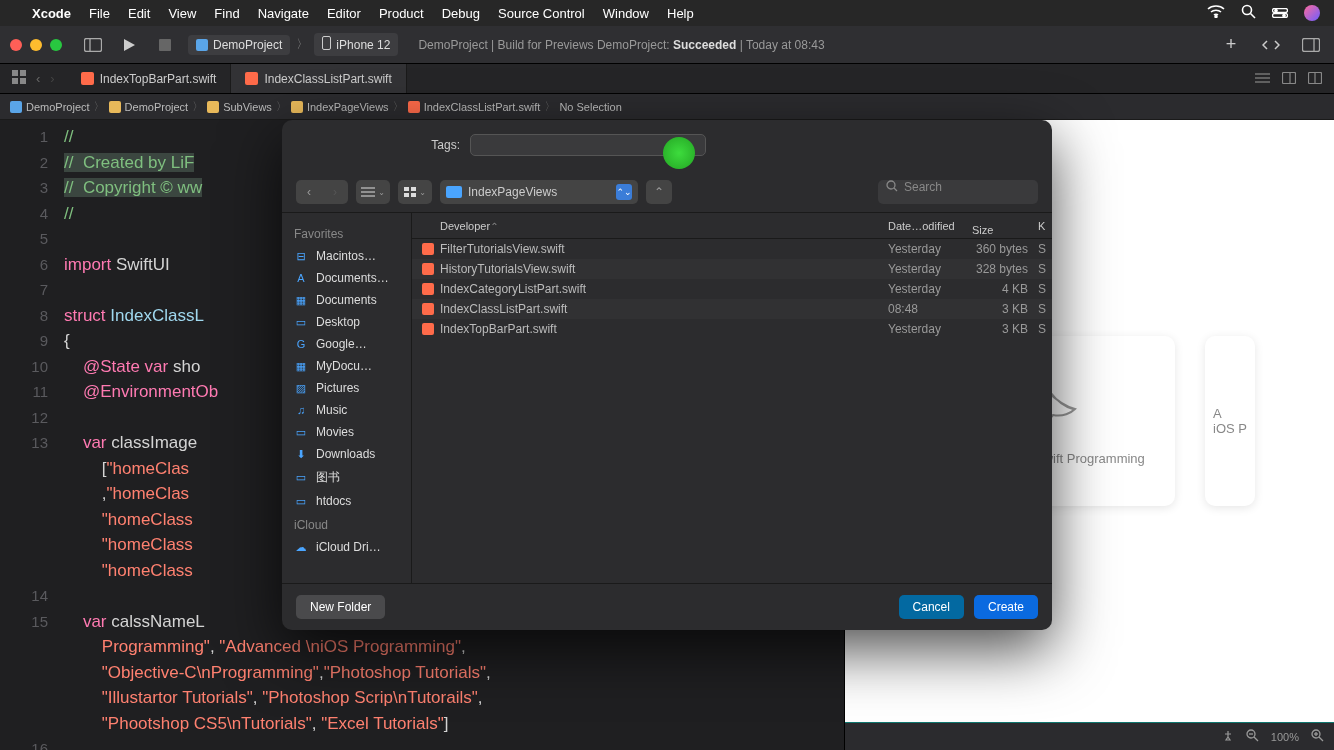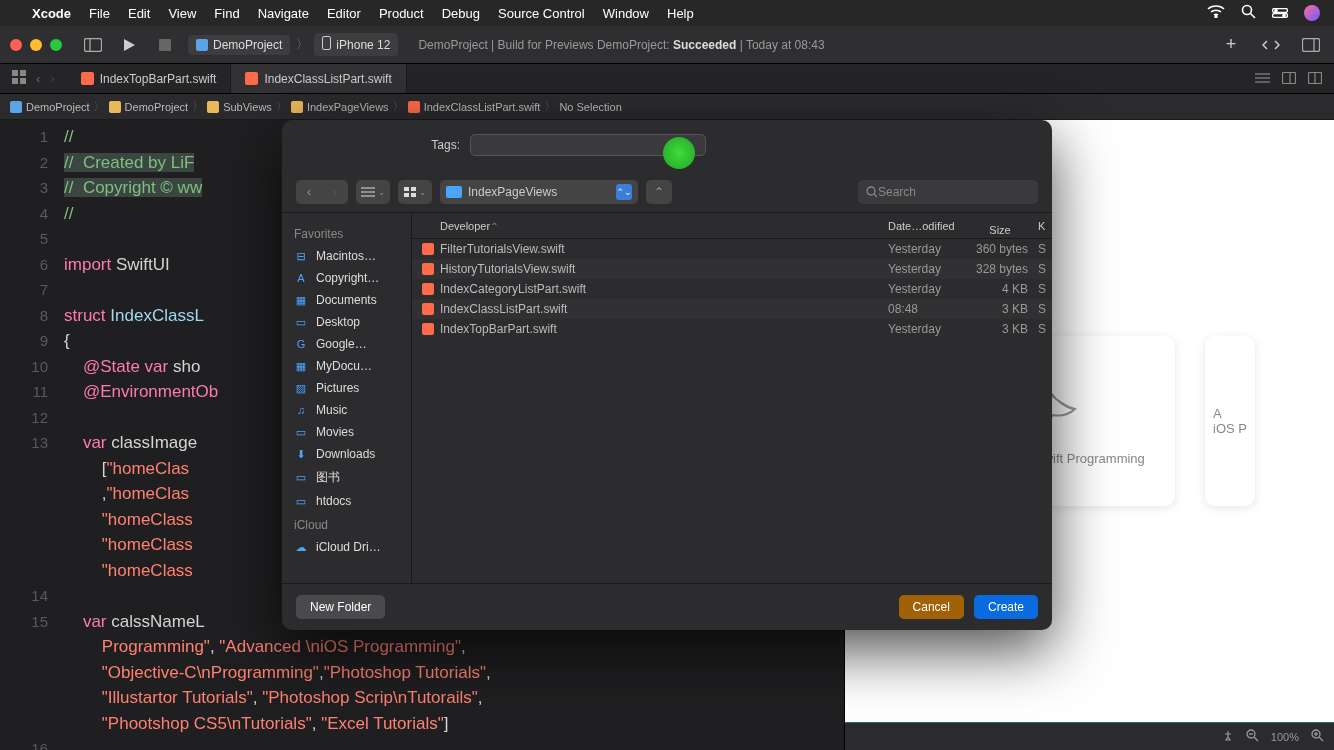--- a/index.html
+++ b/index.html
@@ -71,48 +71,48 @@
 .row label { width: 170px; text-align: right; padding-right: 10px; font-size: 12px; color: #ccc; }
 .row input[type=text] { flex: 0 0 236px; height: 22px; background: #3a3a3c; border: 2px solid #3b7dd8; border-radius: 5px; padding: 0 8px; color: #fff; font-size: 12px; }
 .row .tagsfield { flex: 0 0 236px; height: 22px; background: #3a3a3c; border: 1px solid #555; border-radius: 5px; }
 .browsebar { display: flex; align-items: center; gap: 8px; padding: 4px 14px 8px; }
 .btn-sq { width: 26px; height: 24px; background: #444; border-radius: 5px; display: flex; align-items: center; justify-content: center; color: #999; font-size: 12px; }
 .btn-grp { display: flex; background: #444; border-radius: 5px; overflow: hidden; }
 .btn-grp .btn-sq { border-radius: 0; background: transparent; }
 .pathselect { flex: 0 0 198px; height: 24px; background: #444; border-radius: 5px; display: flex; align-items: center; padding: 0 6px; gap: 6px; font-size: 12px; }
 .pathselect .fico { width: 16px; height: 12px; background: #4aa5ff; border-radius: 2px; }
 .pathselect .arrows { margin-left: auto; background: #3b7dd8; border-radius: 3px; width: 16px; height: 16px; display: flex; align-items: center; justify-content: center; color: #fff; font-size: 9px; }
-.searchbox { margin-left: auto; width: 180px; height: 24px; background: #3a3a3c; border-radius: 5px; display: flex; align-items: center; padding: 0 8px; color: #888; font-size: 12px; }
+.searchbox { margin-left: auto; width: 160px; height: 24px; background: #3a3a3c; border-radius: 5px; display: flex; padding: 0 8px; gap: 6px; color: #888; font-size: 12px; }
 
 .dialog-body { flex: 1; display: flex; border-top: 1px solid #1a1a1a; border-bottom: 1px solid #1a1a1a; overflow: hidden; }
 .favcol { width: 130px; background: #2c2c2e; border-right: 1px solid #1a1a1a; padding: 8px 0; font-size: 12px; overflow-y: auto; }
 .favcol .sect { color: #888; font-size: 12px; padding: 6px 12px 4px; text-transform: none; letter-spacing: 0; }
 .favcol .favitem { display: flex; align-items: center; gap: 8px; padding: 4px 12px; color: #ddd; }
 .favcol .favitem .fico2 { width: 14px; height: 14px; color: #4aa5ff; display: flex; align-items: center; justify-content: center; font-size: 11px; }
 
 .filecol { flex: 1; display: flex; flex-direction: column; }
 .filehdr { height: 26px; display: flex; align-items: center; font-size: 11px; color: #ccc; border-bottom: 1px solid #1a1a1a; padding-left: 28px; }
 .filehdr .col-name { flex: 1; }
 .filehdr .col-date { width: 84px; }
-.filehdr .col-size { width: 66px; text-align: center; padding-right: 10px; margin-top: 8px; }
+.filehdr .col-size { width: 66px; text-align: left; padding-right: 10px; margin-top: 8px; }
 .filehdr .col-kind { width: 14px; }
 .filehdr .sortarrow { margin-left: auto; margin-right: 6px; color: #888; font-size: 10px; }
 .filelist { flex: 1; }
 .filerow { height: 20px; display: flex; align-items: center; padding-left: 10px; font-size: 12px; color: #bbb; }
 .filerow:nth-child(even) { background: #313133; }
 .filerow .swifticon2 { width: 12px; height: 12px; background: #ff6b4a; border-radius: 2px; margin-right: 6px; flex-shrink: 0; }
 .filerow .fname { flex: 1; }
 .filerow .fdate { width: 84px; color: #999; }
 .filerow .fsize { width: 66px; text-align: right; padding-right: 10px; color: #999; }
 .filerow .fkind { width: 14px; color: #999; }
 
 .dialog-bottom { height: 46px; display: flex; align-items: center; padding: 0 14px; gap: 10px; }
 .btn { height: 24px; padding: 0 14px; border-radius: 5px; font-size: 12px; display: flex; align-items: center; border: none; }
 .btn-newfolder { background: #4a4a4c; color: #fff; }
-.btn-cancel { background: #a16207; color: #fff; margin-left: auto; }
+.btn-cancel { background: #0369a1; color: #fff; margin-left: auto; }
 .btn-create { background: #0a6ae0; color: #fff; }
 
 .cursor-dot { position: absolute; left: 663px; top: 137px; width: 32px; height: 32px; border-radius: 50%; background: radial-gradient(circle,#3ddc3d 0%,#2bb52b 70%,rgba(43,181,43,0) 100%); z-index: 200; pointer-events: none; }
 </style>
 </head>
 <body>
 
 <div class="menubar">
   <span class="apple"></span>
   <span class="app">Xcode</span>
@@ -477,21 +477,21 @@
   <div class="dialog-body">
     <div class="favcol">
       <div class="sect">Favorites</div>
       <div id="favlist">
           <div class="favitem">
             <span class="fico2">⊟</span>
             <span>Macintos…</span>
           </div>
           <div class="favitem">
             <span class="fico2">A</span>
-            <span>Copyright…</span>
+            <span>Documents…</span>
           </div>
           <div class="favitem">
             <span class="fico2">▦</span>
             <span>Documents</span>
           </div>
           <div class="favitem">
             <span class="fico2">▭</span>
             <span>Desktop</span>
           </div>
           <div class="favitem">

